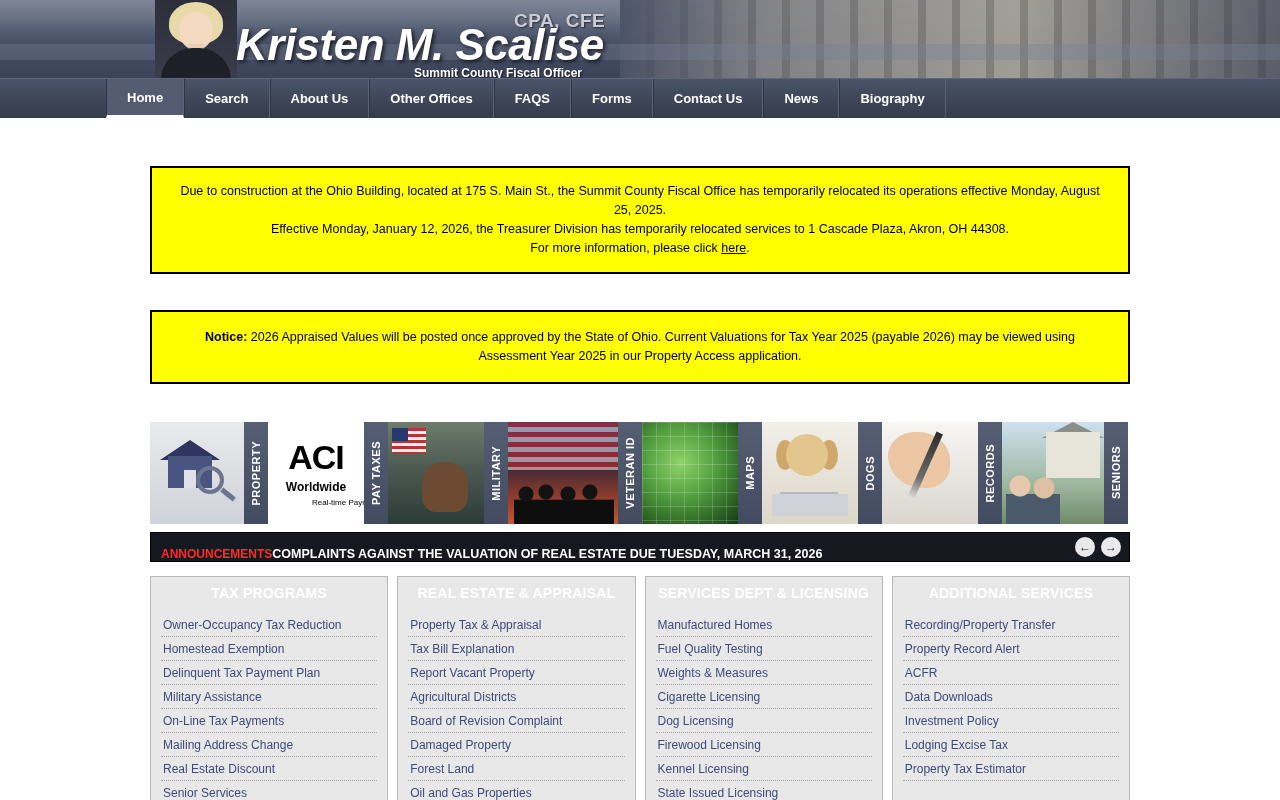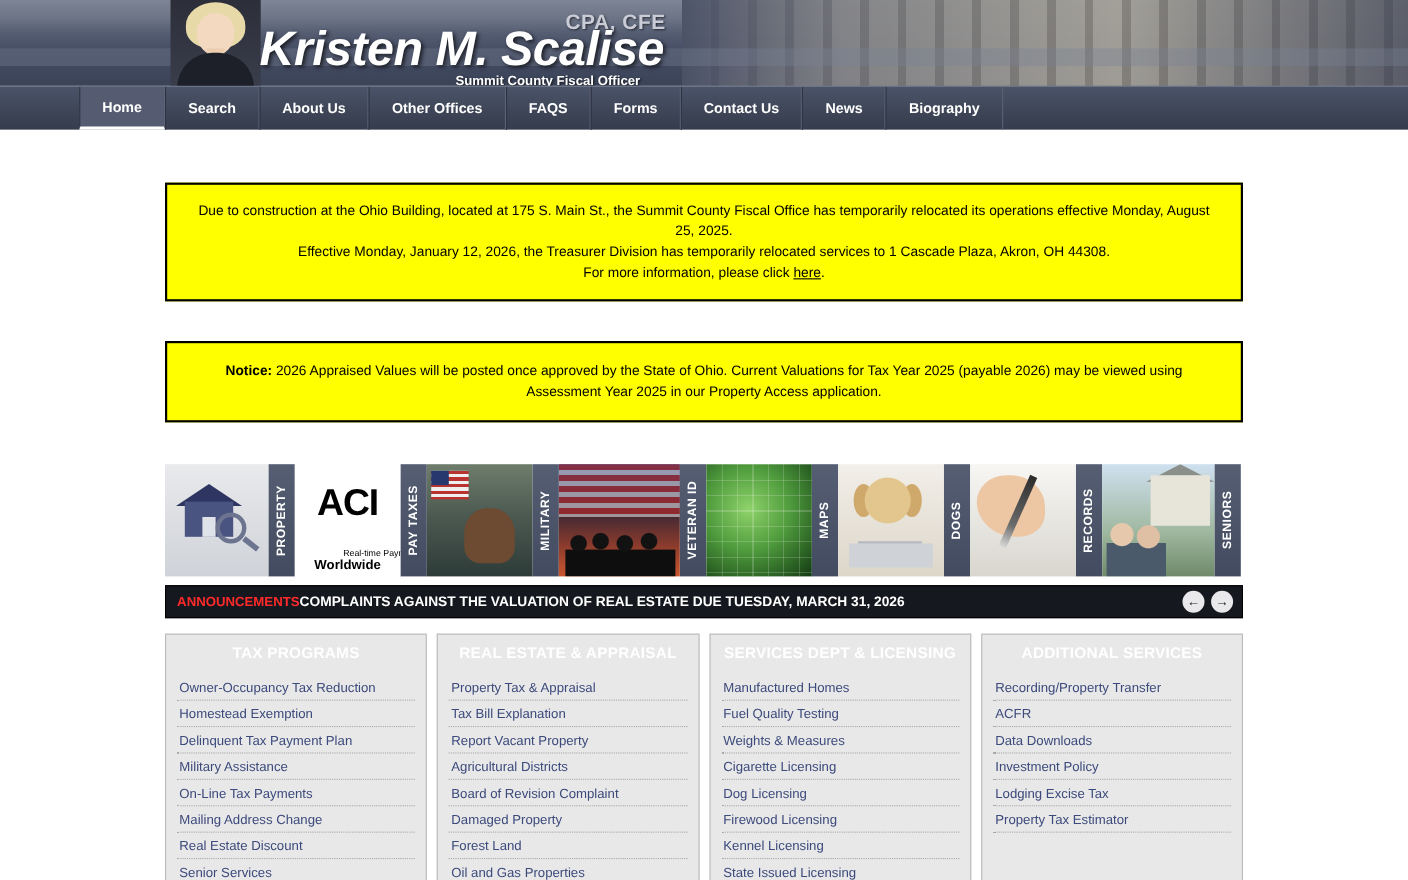--- a/index.html
+++ b/index.html
@@ -69,21 +69,21 @@
     color: #ffffff; font-size: 12px; font-weight: bold;
     text-shadow: 1px 1px 2px rgba(0,0,0,0.7);
   }
   
   .nav {
     width: 1280px; height: 40px;
     background: linear-gradient(to bottom, #4b5369 0%, #3f4759 50%, #353c4d 100%);
     border-top: 1px solid #5d657a;
     display: flex;
     align-items: stretch;
-    padding-left: 72px;
+    padding-left: 106px;
   }
   .nav-item {
     display: flex; align-items: center; justify-content: center;
     padding: 0 20px;
     color: #ffffff; font-size: 13px; font-weight: bold;
     border-right: 1px solid #5a6276;
     border-left: 1px solid #2e3443;
     cursor: pointer;
     white-space: nowrap;
   }
@@ -154,21 +154,21 @@
     position: absolute; left: 70px; top: 70px; width: 16px; height: 5px;
     background: #6c7490; transform: rotate(38deg);
   }
   .art-aci { width: 96px; background: #ffffff; position: relative; }
   .art-aci .aci-text {
     position: absolute; left: 6px; top: 16px; width: 84px;
     text-align: center; font-size: 34px; font-weight: bold; color: #000; letter-spacing: -1px;
   }
   .art-aci .aci-sub {
     position: absolute; left: 0; top: 58px; width: 96px; text-align: center;
-    font-size: 12px; font-weight: bold; color: #000; margin-top: 26px;
+    font-size: 12px; font-weight: bold; color: #000;
   }
   .art-aci .aci-sub2 {
     position: absolute; left: 0; top: 76px; width: 96px; text-align: center;
     font-size: 8px; color: #000; margin-left: 32px;
   }
   .art-military { width: 96px;
     background: linear-gradient(to bottom, #6e7d6b 0%, #4d5a52 45%, #2d3b38 100%);
     position: relative; }
   .art-military .flag {
     position: absolute; left: 4px; top: 6px; width: 34px; height: 26px;
@@ -223,21 +223,21 @@
   .art-seniors .roof2 { position: absolute; right: 0px; top: 0px; width: 0; height: 0; border-left: 31px solid transparent; border-right: 31px solid transparent; border-bottom: 16px solid #8a8f8a; }
   .art-seniors .couple { position: absolute; left: 4px; bottom: 0px; width: 54px; height: 50px;
     background: radial-gradient(circle at 14px 12px, #e6c9ad 10px, transparent 11px),
                 radial-gradient(circle at 38px 14px, #e0c0a4 10px, transparent 11px),
                 linear-gradient(to top, #4b5a6b 0 60%, transparent 61%); }
 
   
   .announce {
     width: 980px; margin: 0 auto; height: 30px;
     background: #16181f; border: 1px solid #000;
-    display: flex; align-items: center;
+    display: flex; align-items: flex-end;
     position: relative;
   }
   .announce-label {
     color: #ff2a2a; font-size: 12px; font-weight: bold; padding-left: 10px;
   }
   .announce-text {
     color: #ffffff; font-size: 12.5px; font-weight: bold;
   }
   .announce-nav { position: absolute; right: 8px; top: 4px; display: flex; gap: 6px; }
   .circ-btn {
@@ -445,20 +445,21 @@
           <a class="col-link" href="#">Dog Licensing</a>
           <a class="col-link" href="#">Firewood Licensing</a>
           <a class="col-link" href="#">Kennel Licensing</a>
           <a class="col-link" href="#">State Issued Licensing</a>
         </div>
       </div>
       <div class="col">
         <div class="col-head">ADDITIONAL SERVICES</div>
         <div class="col-body">
           <a class="col-link" href="#">Recording/Property Transfer</a>
+          <a class="col-link" href="#">Property Record Alert</a>
           <a class="col-link" href="#">ACFR</a>
           <a class="col-link" href="#">Data Downloads</a>
           <a class="col-link" href="#">Investment Policy</a>
           <a class="col-link" href="#">Lodging Excise Tax</a>
           <a class="col-link" href="#">Property Tax Estimator</a>
         </div>
       </div>
     </div>
 </div>
 

